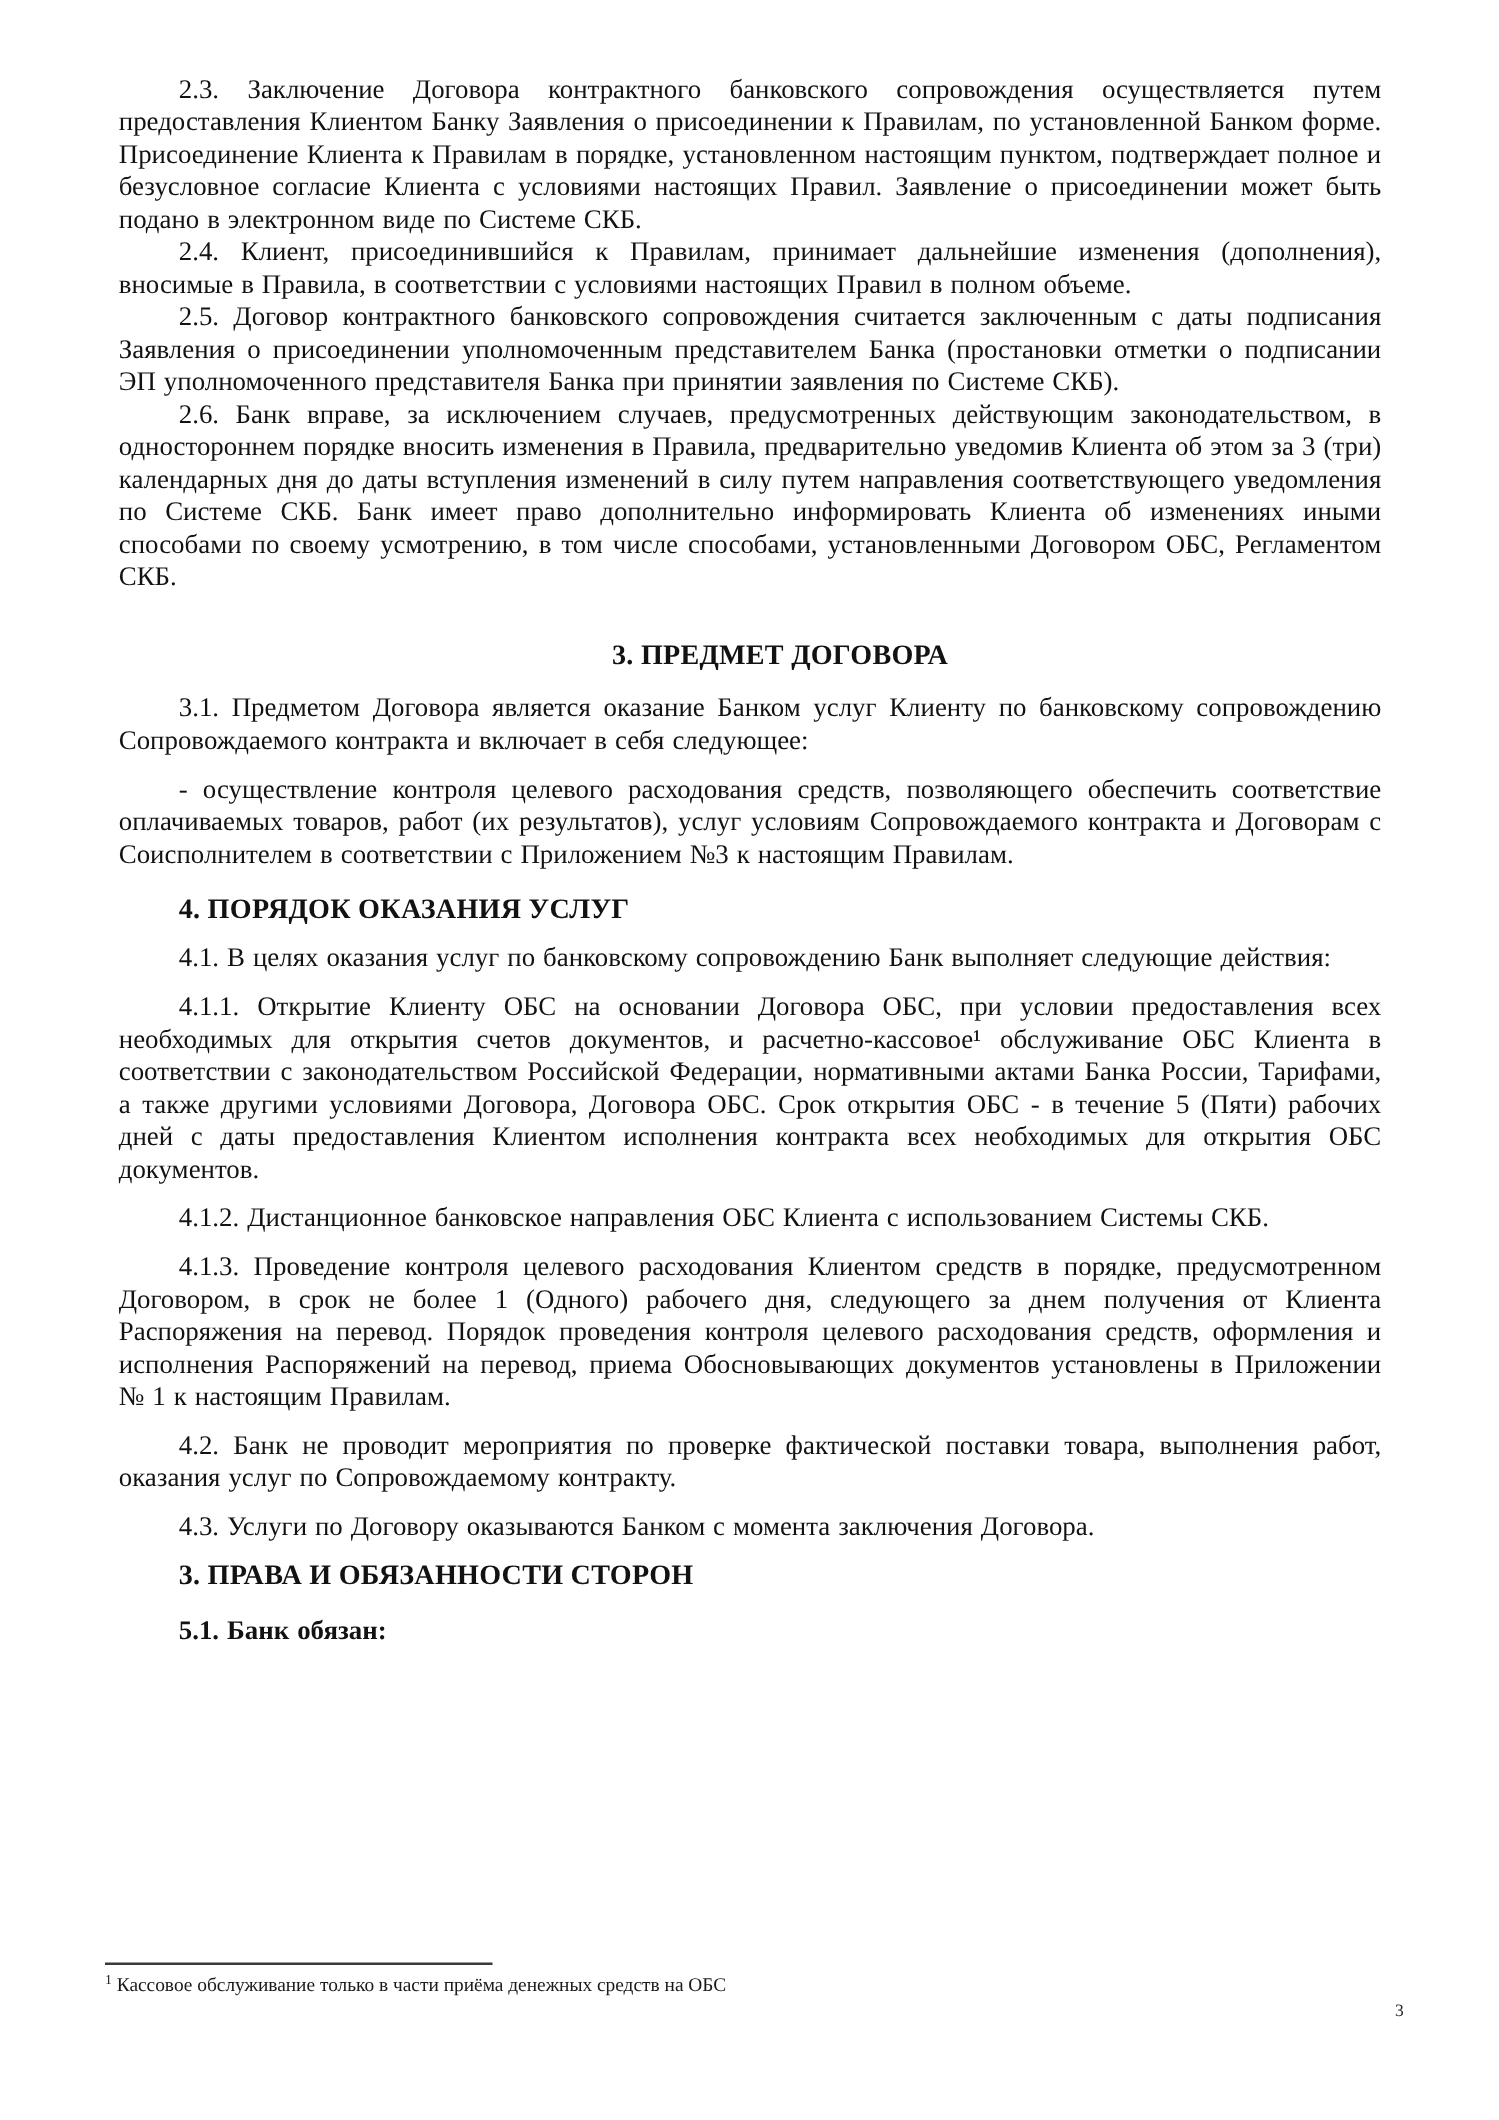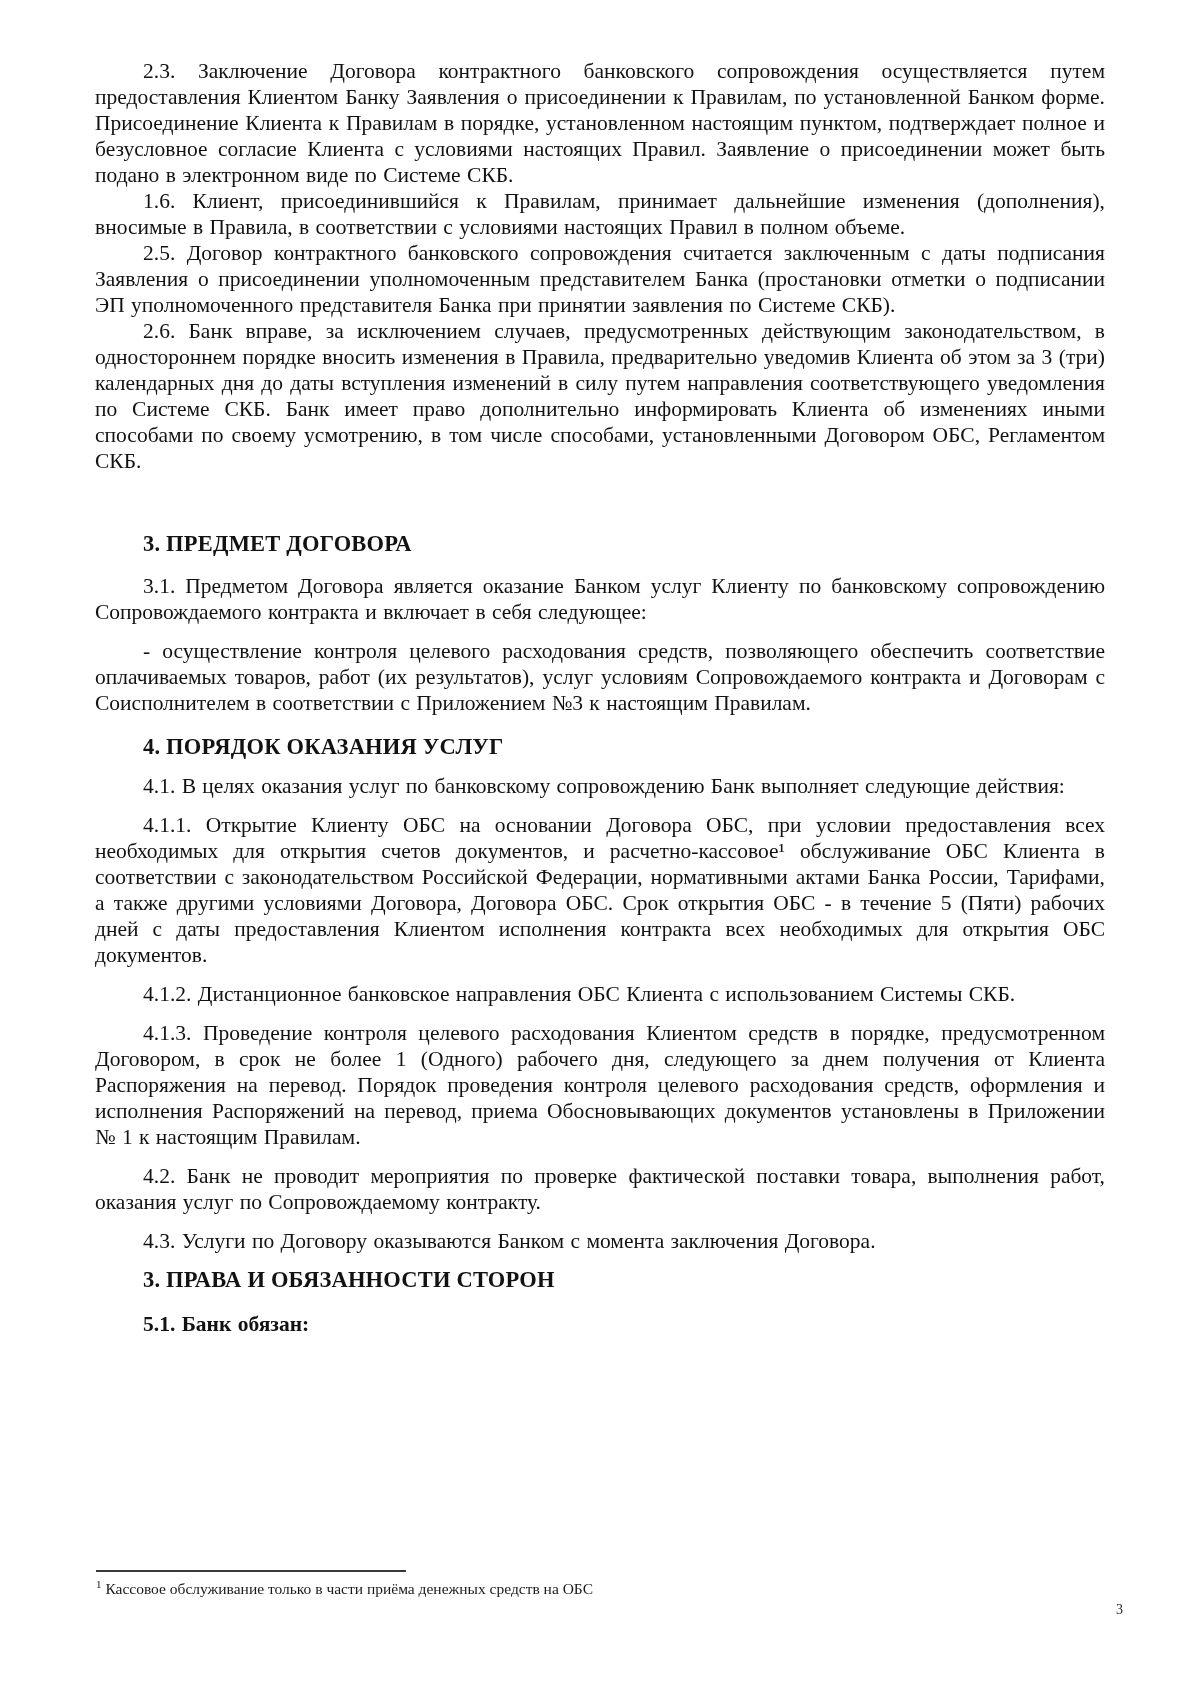--- a/index.html
+++ b/index.html
@@ -34,31 +34,31 @@
     margin-top: 13px;
   }
   h2.heading {
     margin: 0;
     font-size: 22.5px;
     line-height: 28px;
     font-weight: bold;
     padding-left: 48px;
     letter-spacing: 0.2px;
   }
-  h2.heading.h-sec3 { margin-top: 56px; margin-bottom: 15px; }
+  h2.heading.h-sec3 { margin-top: 36px; margin-bottom: 15px; text-align: center; }
   h2.heading.h-sec4 { margin-top: 17px; margin-bottom: 12px; }
   h2.heading.h-sec5 { margin-top: 12px; margin-bottom: 0; }
   p.para.bold {
     font-weight: bold;
     margin-top: 17px;
   }
   .footnote-area {
     position: absolute;
     top: 1570px;
-    left: 96px;
+    left: 84px;
     width: 1010px;
   }
   .footnote-rule {
     width: 310px;
     height: 0;
     border-top: 2px solid #3a3a3a;
     margin-bottom: 7px;
   }
   .footnote-text {
     margin: 0;
@@ -80,21 +80,21 @@
   }
 </style>
 </head>
 <body>
 
 <div class="page">
 
   <div class="content">
 
     <p class="para">2.3. Заключение Договора контрактного банковского сопровождения осуществляется путем предоставления Клиентом Банку Заявления о присоединении к Правилам, по установленной Банком форме. Присоединение Клиента к Правилам в порядке, установленном настоящим пунктом, подтверждает полное и безусловное согласие Клиента с условиями настоящих Правил. Заявление о присоединении может быть подано в электронном виде по Системе СКБ.</p>
-    <p class="para">1.6. Клиент, присоединившийся к Правилам, принимает дальнейшие изменения (дополнения), вносимые в Правила, в соответствии с условиями настоящих Правил в полном объеме.</p>
+    <p class="para">2.4. Клиент, присоединившийся к Правилам, принимает дальнейшие изменения (дополнения), вносимые в Правила, в соответствии с условиями настоящих Правил в полном объеме.</p>
     <p class="para">2.5. Договор контрактного банковского сопровождения считается заключенным с даты подписания Заявления о присоединении уполномоченным представителем Банка (простановки отметки о подписании ЭП уполномоченного представителя Банка при принятии заявления по Системе СКБ).</p>
     <p class="para">2.6. Банк вправе, за исключением случаев, предусмотренных действующим законодательством, в одностороннем порядке вносить изменения в Правила, предварительно уведомив Клиента об этом за 3 (три) календарных дня до даты вступления изменений в силу путем направления соответствующего уведомления по Системе СКБ. Банк имеет право дополнительно информировать Клиента об изменениях иными способами по своему усмотрению, в том числе способами, установленными Договором ОБС, Регламентом СКБ.</p>
 
     <h2 class="heading h-sec3">3. ПРЕДМЕТ ДОГОВОРА</h2>
 
     <p class="para">3.1. Предметом Договора является оказание Банком услуг Клиенту по банковскому сопровождению Сопровождаемого контракта и включает в себя следующее:</p>
     <p class="para gap">- осуществление контроля целевого расходования средств, позволяющего обеспечить соответствие оплачиваемых товаров, работ (их результатов), услуг условиям Сопровождаемого контракта и Договорам с Соисполнителем в соответствии с Приложением №3 к настоящим Правилам.</p>
 
     <h2 class="heading h-sec4">4. ПОРЯДОК ОКАЗАНИЯ УСЛУГ</h2>
 

